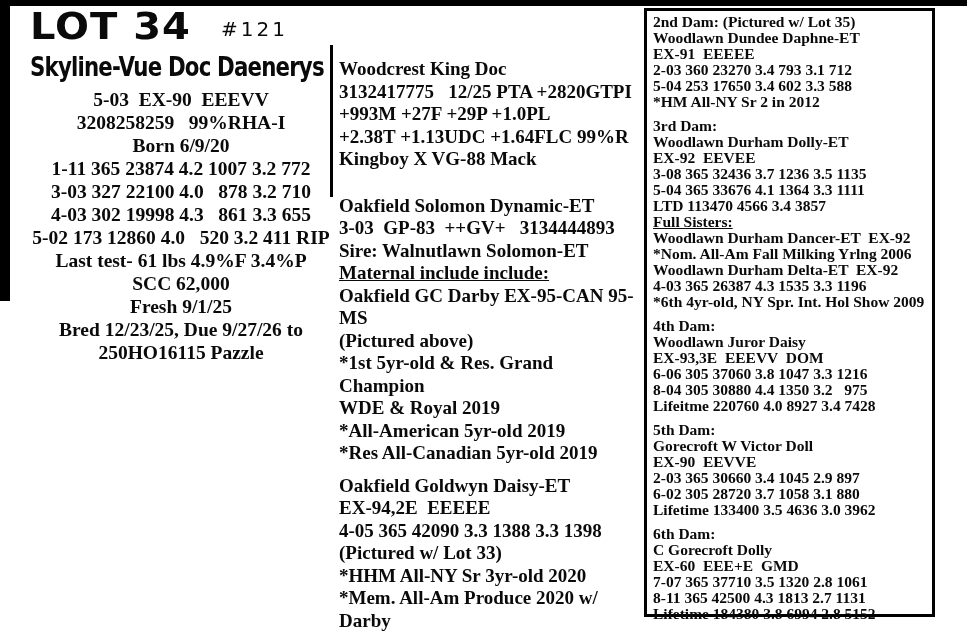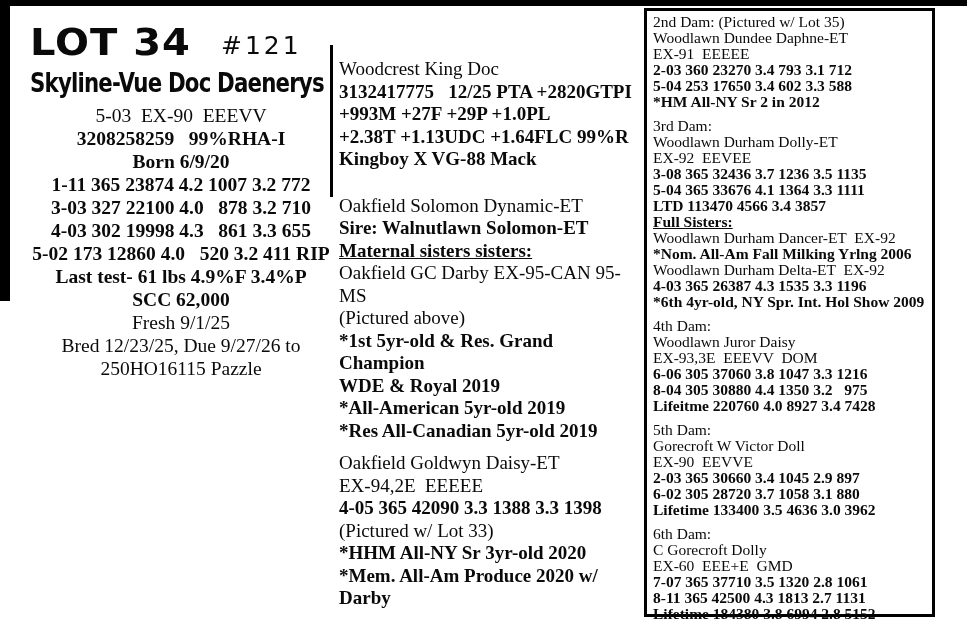--- a/index.html
+++ b/index.html
@@ -6,30 +6,30 @@
   body{
     width:978px;height:634px;position:relative;overflow:hidden;
     background:#ffffff;
     font-family:"Liberation Serif","DejaVu Serif",serif;
     color:#0a0a0a;
   }
   .topbar{position:absolute;left:0;top:0;width:967px;height:6px;background:#000;}
   .leftbar{position:absolute;left:0;top:0;width:10px;height:301px;background:#000;}
   .divider{position:absolute;left:330px;top:45px;width:3px;height:152px;background:#000;}
 
-  .col-left{position:absolute;left:30px;top:20px;width:302px;}
+  .col-left{position:absolute;left:30px;top:4px;width:302px;}
   .lot-row{display:flex;align-items:center;height:44px;}
   .lot-title{
     font-family:"DejaVu Sans","Liberation Sans",sans-serif;
     font-weight:bold;font-size:40px;letter-spacing:1px;
     transform:scaleY(0.95);transform-origin:left center;white-space:pre;
   }
   .entry-number{
     font-family:"DejaVu Sans","Liberation Sans",sans-serif;
-    font-size:25px;letter-spacing:3px;margin-left:30px;margin-top:6px;
+    font-size:20px;letter-spacing:3px;margin-left:30px;margin-top:6px;
   }
   .animal-name{
     font-family:"DejaVu Sans","Liberation Sans",sans-serif;
     font-weight:bold;font-size:26px;letter-spacing:-1px;
     transform:scaleX(0.82);transform-origin:left center;
     margin:4px 0 6px 0;white-space:pre;
   }
   .col-left .ln{font-size:19.5px;line-height:23px;text-align:center;}
 
   .col-mid{position:absolute;left:339px;top:58px;width:302px;}
@@ -40,21 +40,21 @@
   .right-panel{
     position:absolute;left:644px;top:8px;width:291px;height:609px;
     border:3px solid #000;box-sizing:border-box;
     padding:3px 2px 0 6px;
   }
   .right-panel .ln{font-size:15.5px;line-height:16px;}
   .right-panel .section{margin-bottom:8px;}
 
   .ln{white-space:pre-wrap;}
   .t-r{font-weight:bold;}
-  .t-b{font-weight:normal;}
+  .t-b{font-weight:bold;}
   .t-bi{font-weight:bold;}
   .t-bu{font-weight:bold;text-decoration:underline;}
   .t-gap{height:10px;}
 </style>
 </head>
 <body>
 
 <div class="topbar"></div>
 <div class="leftbar"></div>
 <div class="divider"></div>
@@ -86,22 +86,23 @@
     <div class="ln t-b">Woodcrest King Doc</div>
     <div>
         <div class="ln t-r">3132417775   12/25 PTA +2820GTPI</div>
         <div class="ln t-r">+993M +27F +29P +1.0PL</div>
         <div class="ln t-r">+2.38T +1.13UDC +1.64FLC 99%R</div>
         <div class="ln t-r">Kingboy X VG-88 Mack</div>
       </div>
   </div>
   <div class="dam-block">
     <div class="ln t-b">Oakfield Solomon Dynamic-ET</div>
+    <div class="ln"><span class="t-b">3-03  GP-83  ++GV+</span><span class="t-r">   3134444893</span></div>
     <div class="ln t-r">Sire: Walnutlawn Solomon-ET</div>
-    <div class="ln t-bu">Maternal sisters sisters:</div>
+    <div class="ln t-bu">Maternal include include:</div>
     <div class="sister-lines">
         <div class="ln t-b">Oakfield GC Darby EX-95-CAN 95-MS</div>
         <div class="ln t-b">(Pictured above)</div>
         <div class="ln t-bi">*1st 5yr-old &amp; Res. Grand Champion</div>
         <div class="ln t-bi">WDE &amp; Royal 2019</div>
         <div class="ln t-bi">*All-American 5yr-old 2019</div>
         <div class="ln t-bi">*Res All-Canadian 5yr-old 2019</div>
         <div class="ln t-gap"></div>
         <div class="ln t-b">Oakfield Goldwyn Daisy-ET</div>
         <div class="ln t-b">EX-94,2E  EEEEE</div>

